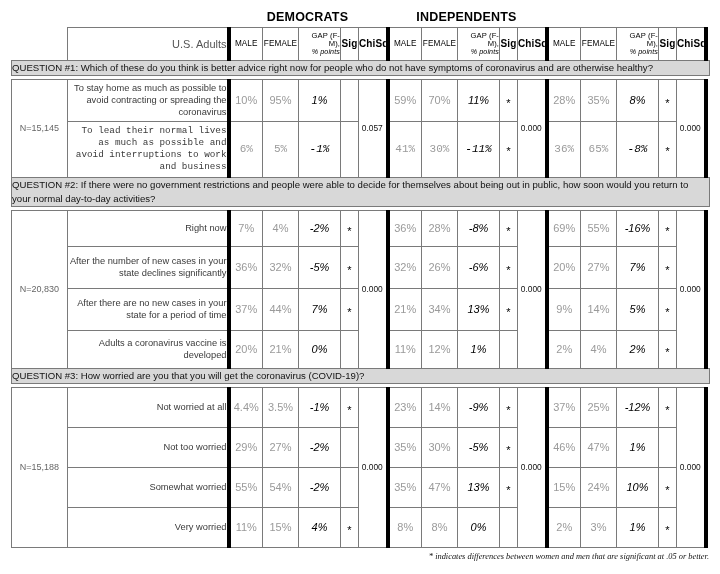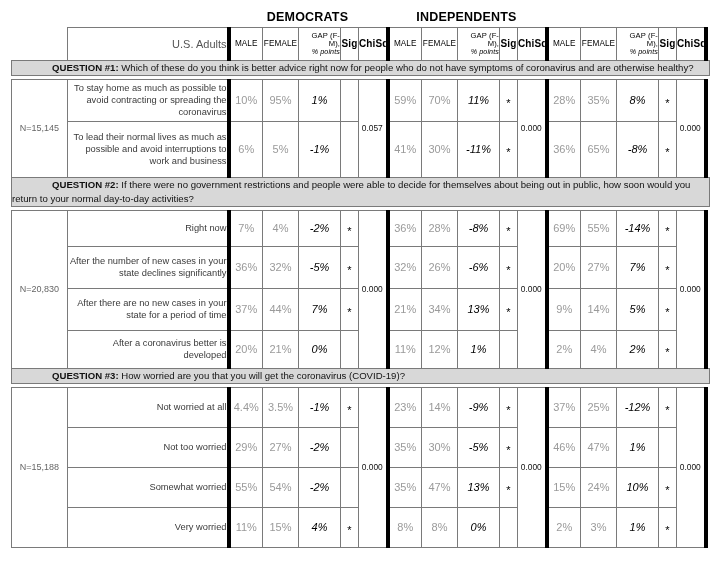--- a/index.html
+++ b/index.html
@@ -60,21 +60,21 @@
   
   td.qbanner{
     background:#d8d8d8;
     border:1px solid #6f6f6f;
     font-size:9.6px;
     color:#111;
     padding:6px 7px 7px 7px;
     line-height:1.45;
     text-align:left;
   }
-  td.qbanner b{font-weight:bold;padding-left:40px;}
+  td.qbanner b{font-weight:normal;}
 
   
   td.spacer{border:none !important;height:3px;padding:0;}
 
   
   td.ncell{
     text-align:center;font-size:9px;color:#666;
     border-top:1px solid #7a7a7a;border-bottom:1px solid #7a7a7a;
     border-left:1px solid #7a7a7a;border-right:1px solid #7a7a7a;
   }
@@ -179,21 +179,21 @@
           <td class="gap">11%</td>
           <td class="sig"><span>*</span></td>
           <td class="chisq" rowspan="2">0.000</td>
           <td class="pct thickL">28%</td>
           <td class="pct">35%</td>
           <td class="gap">8%</td>
           <td class="sig"><span>*</span></td>
           <td class="chisq thickR" rowspan="2">0.000</td>
           <td class="noborder" rowspan="2"></td>
         </tr>
-        <tr style="height: 56px;">
+        <tr style="height: 56px; font-family: Liberation Mono, monospace;">
           <td class="answer">To lead their normal lives as much as possible and avoid interruptions to work and business</td>
           <td class="pct thickL">6%</td>
           <td class="pct">5%</td>
           <td class="gap">-1%</td>
           <td class="sig"><span></span></td>
           <td class="pct thickL">41%</td>
           <td class="pct">30%</td>
           <td class="gap">-11%</td>
           <td class="sig"><span>*</span></td>
           <td class="pct thickL">36%</td>
@@ -215,21 +215,21 @@
           <td class="gap">-2%</td>
           <td class="sig"><span>*</span></td>
           <td class="chisq" rowspan="4">0.000</td>
           <td class="pct thickL">36%</td>
           <td class="pct">28%</td>
           <td class="gap">-8%</td>
           <td class="sig"><span>*</span></td>
           <td class="chisq" rowspan="4">0.000</td>
           <td class="pct thickL">69%</td>
           <td class="pct">55%</td>
-          <td class="gap">-14%</td>
+          <td class="gap">-16%</td>
           <td class="sig"><span>*</span></td>
           <td class="chisq thickR" rowspan="4">0.000</td>
           <td class="noborder" rowspan="4"></td>
         </tr>
         <tr style="height: 42px;">
           <td class="answer">After the number of new cases in your state declines significantly</td>
           <td class="pct thickL">36%</td>
           <td class="pct">32%</td>
           <td class="gap">-5%</td>
           <td class="sig"><span>*</span></td>
@@ -251,21 +251,21 @@
           <td class="pct thickL">21%</td>
           <td class="pct">34%</td>
           <td class="gap">13%</td>
           <td class="sig"><span>*</span></td>
           <td class="pct thickL">9%</td>
           <td class="pct">14%</td>
           <td class="gap">5%</td>
           <td class="sig"><span>*</span></td>
         </tr>
         <tr style="height: 38px;">
-          <td class="answer">After a coronavirus better is developed</td>
+          <td class="answer">Adults a coronavirus vaccine is developed</td>
           <td class="pct thickL">20%</td>
           <td class="pct">21%</td>
           <td class="gap">0%</td>
           <td class="sig"><span></span></td>
           <td class="pct thickL">11%</td>
           <td class="pct">12%</td>
           <td class="gap">1%</td>
           <td class="sig"><span></span></td>
           <td class="pct thickL">2%</td>
           <td class="pct">4%</td>
@@ -339,13 +339,14 @@
           <td class="gap">0%</td>
           <td class="sig"><span></span></td>
           <td class="pct thickL">2%</td>
           <td class="pct">3%</td>
           <td class="gap">1%</td>
           <td class="sig"><span>*</span></td>
         </tr>
       </tbody>
   </table>
 
+  <div class="footnote">* indicates differences between women and men that are significant at .05 or better.</div>
 </div>
 
 </body></html>

